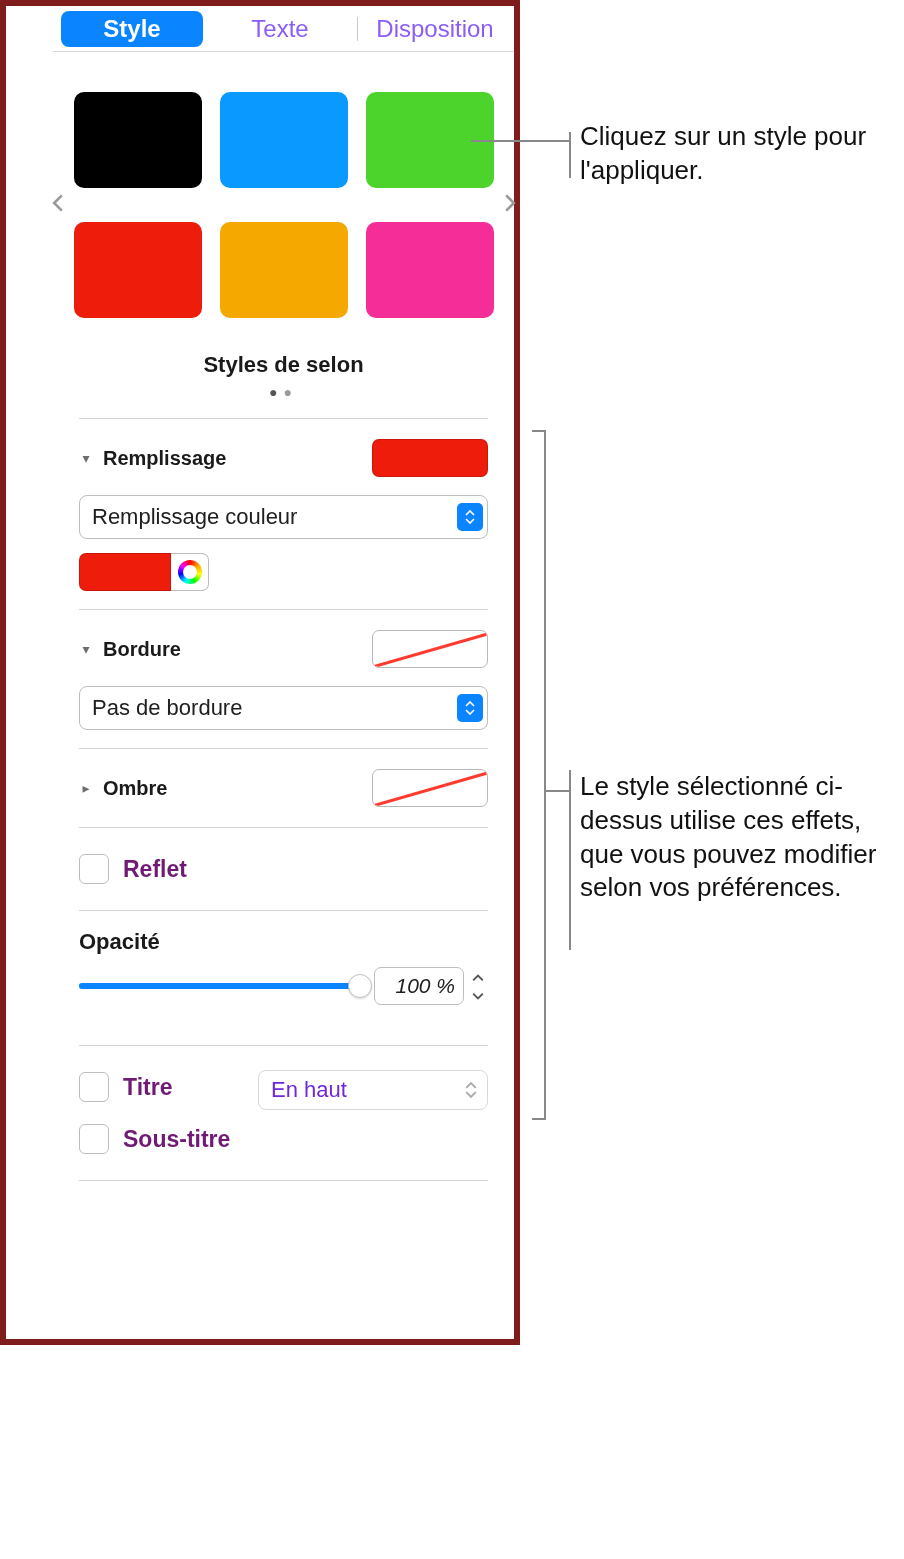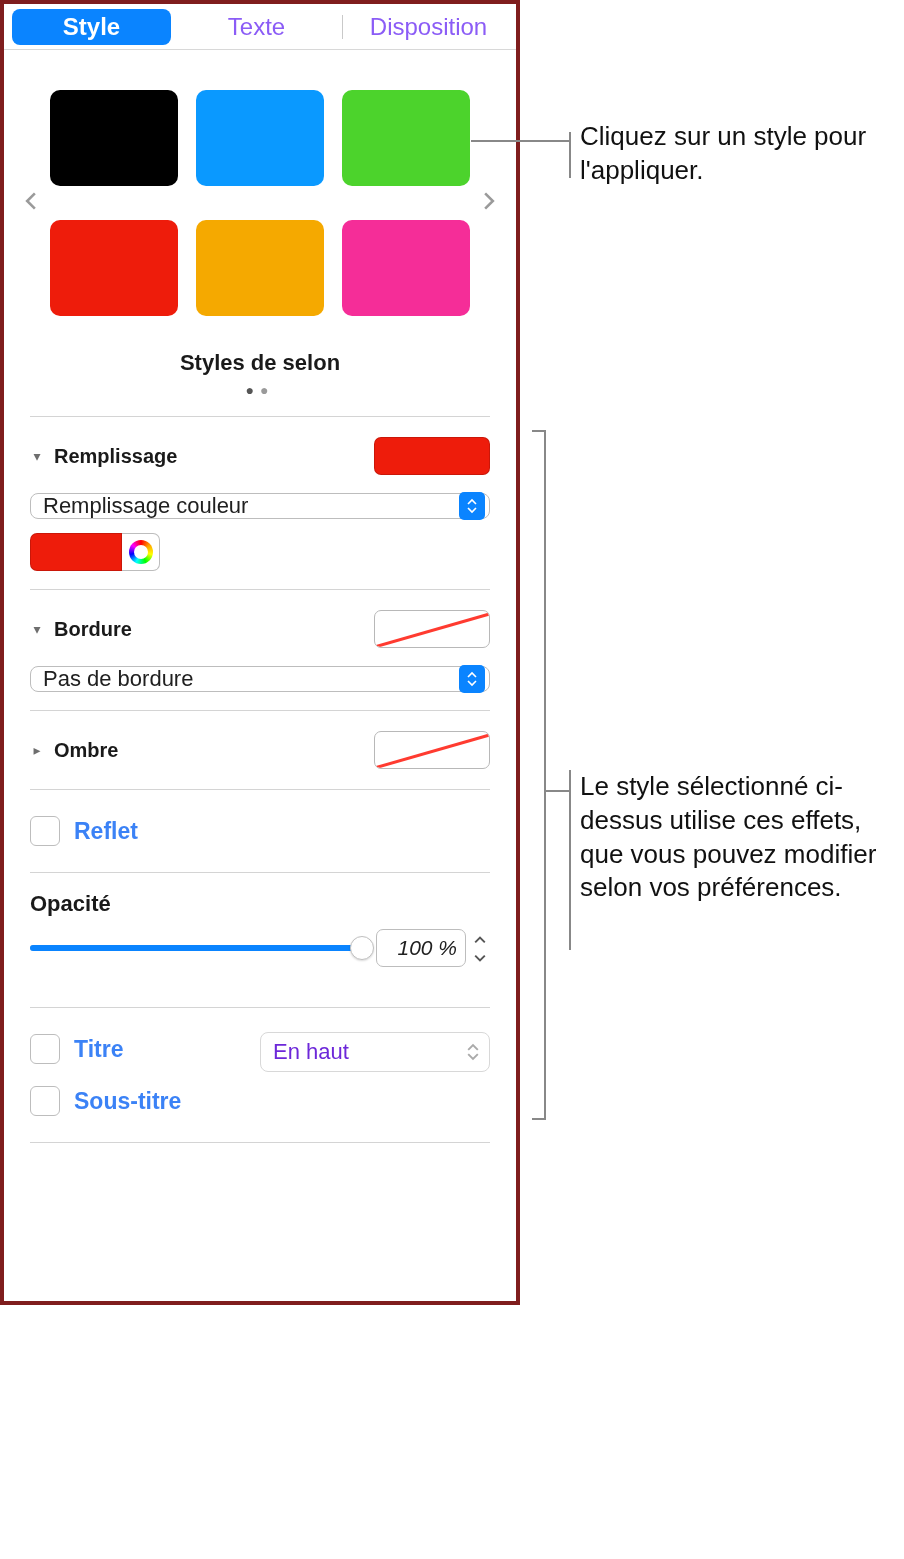--- a/index.html
+++ b/index.html
@@ -7,23 +7,24 @@
     font-family: -apple-system, "Helvetica Neue", Helvetica, Arial, sans-serif;
     background: #fff;
     width: 904px;
     height: 1559px;
     font-size: 22px;
     color: #202020;
     position: relative;
   }
   .panel {
     width: 520px;
-    border: 4px solid #7f1d1d;
+    border: 6px solid #7f1d1d;
     background: #fff;
     position: relative;
+    padding-left: 47px;
   }
   
   .tabs {
     display: flex;
     align-items: center;
     height: 46px;
     padding: 0 8px;
     border-bottom: 1px solid #d8d8d8;
     gap: 6px;
   }
@@ -142,21 +143,21 @@
     height: 3px;
     background: #ff3b30;
     transform: rotate(-16deg);
   }
   .popup {
     display: flex;
     align-items: center;
     justify-content: space-between;
     border: 1px solid #bdbdbd;
     border-radius: 8px;
-    height: 26px;
+    height: 44px;
     padding: 0 4px 0 12px;
     margin-top: 16px;
     background: #fff;
     cursor: pointer;
   }
   .popup .text { font-size: 22px; color: #202020; }
   .popup .stepper-btn {
     width: 26px;
     height: 28px;
     background: #0a84ff;
@@ -217,21 +218,21 @@
   }
   .check-row {
     display: flex;
     align-items: center;
     gap: 14px;
     min-height: 46px;
   }
   .check-row .lbl {
     font-size: 23px;
     font-weight: 600;
-    color: #3b82f6;
+    color: #701a75;
   }
   
   .opacity-label {
     font-size: 22px;
     font-weight: 600;
     color: #1a1a1a;
     margin-bottom: 12px;
     display: block;
   }
   .opacity-row {

